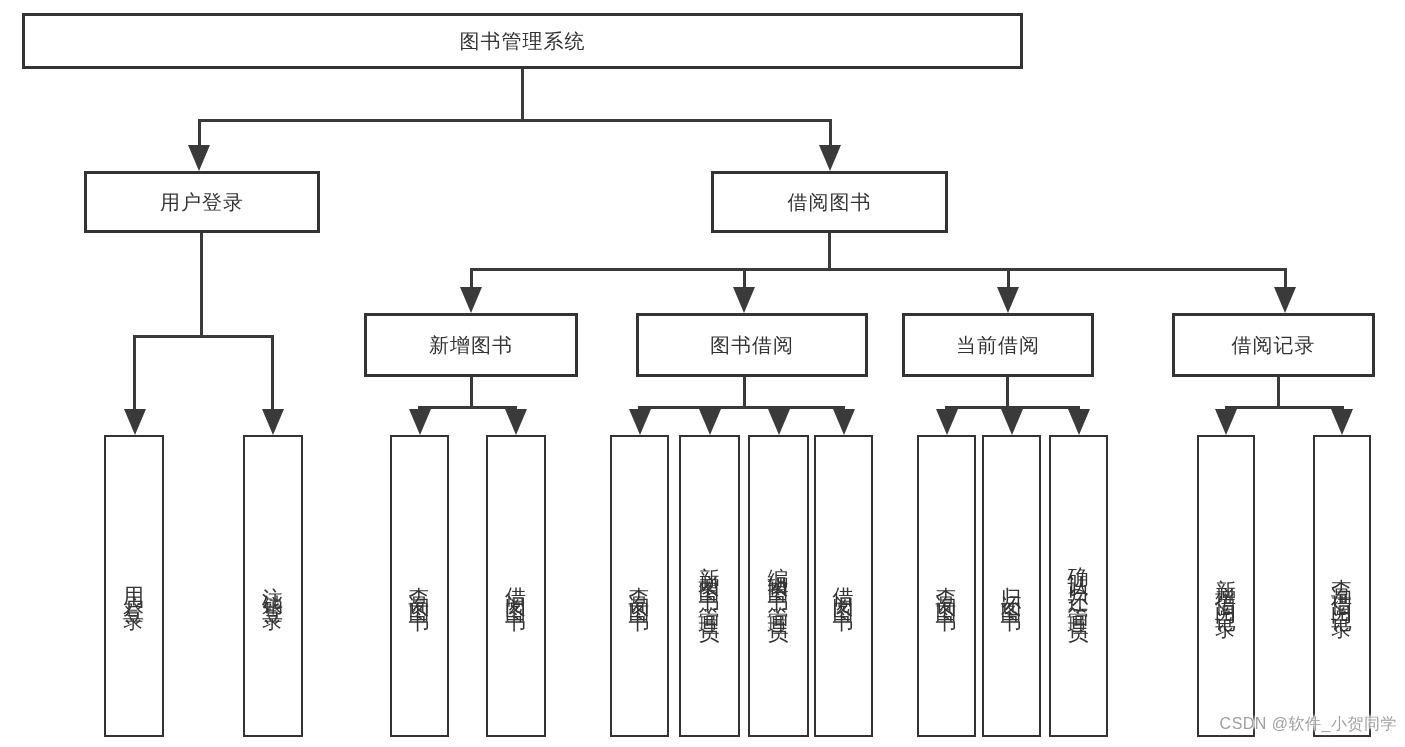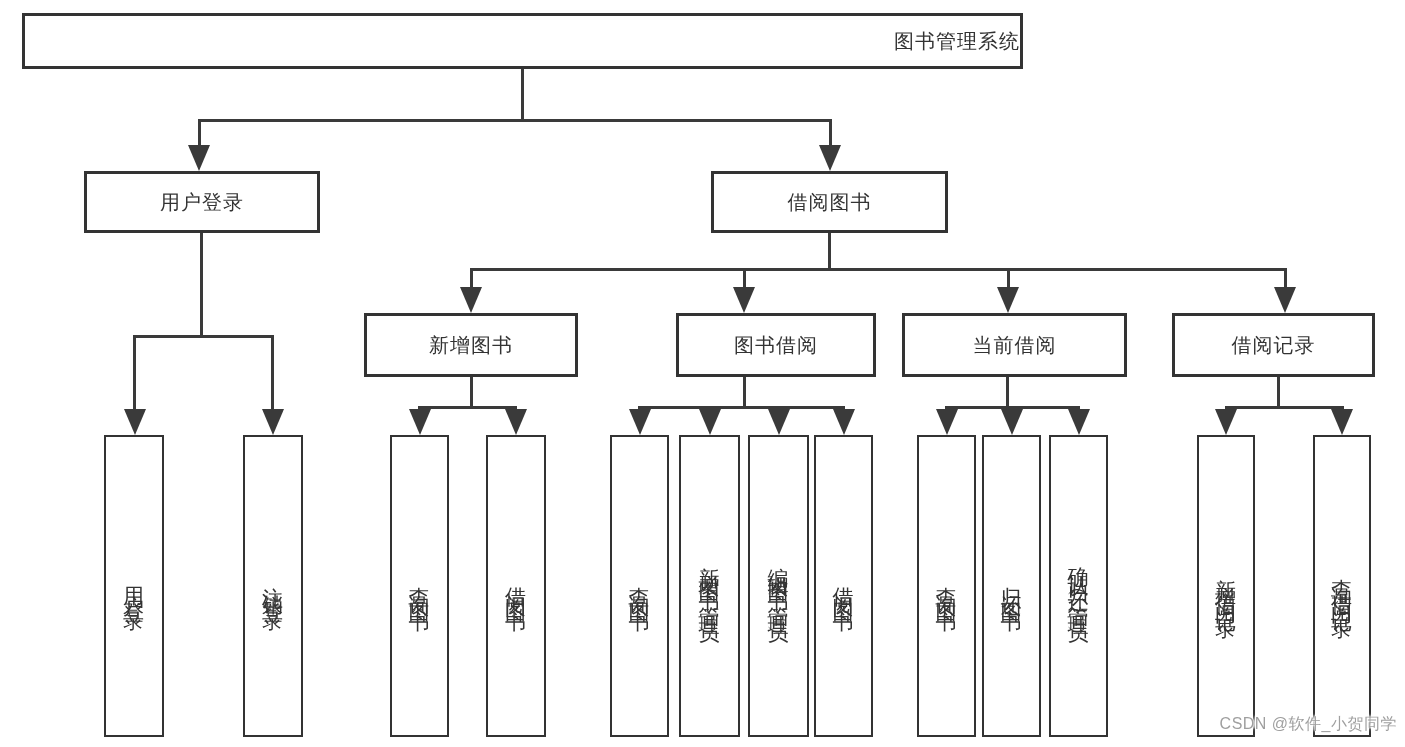--- a/index.html
+++ b/index.html
@@ -26,41 +26,41 @@
   }
   .watermark{
     position:absolute;right:8px;top:714px;font-size:16px;color:#9f9f9f;
     letter-spacing:0.5px;z-index:10;
     text-shadow:0 0 2px #ffffff,1px 1px 2px #ffffff,-1px -1px 2px #ffffff,0 0 4px #ffffff;
   }
 </style>
 </head>
 <body>
 
-<div class="box box-h" style="left:22px;top:13px;width:1001px;height:56px;justify-content:flex-end;">
+<div class="box box-h" style="left:22px;top:13px;width:1001px;height:56px;">
   <span>图书管理系统</span>
 </div>
 
 <div class="box box-h" style="left:84px;top:171px;width:236px;height:62px;">
   <span>用户登录</span>
 </div>
 
 <div class="box box-h" style="left:711px;top:171px;width:237px;height:62px;">
   <span>借阅图书</span>
 </div>
 
 <div class="box box-h" style="left:364px;top:313px;width:214px;height:64px;">
   <span>新增图书</span>
 </div>
 
-<div class="box box-h" style="left:636px;top:313px;width:200px;height:64px;margin-left:40px;">
+<div class="box box-h" style="left:636px;top:313px;width:232px;height:64px;">
   <span>图书借阅</span>
 </div>
 
-<div class="box box-h" style="left:902px;top:313px;width:225px;height:64px;">
+<div class="box box-h" style="left:902px;top:313px;width:192px;height:64px;">
   <span>当前借阅</span>
 </div>
 
 <div class="box box-h" style="left:1172px;top:313px;width:203px;height:64px;">
   <span>借阅记录</span>
 </div>
 
 <div class="box box-v" style="left:104px;top:435px;width:60px;height:302px;">
   <span class="vtext">用户登录</span>
 </div>

